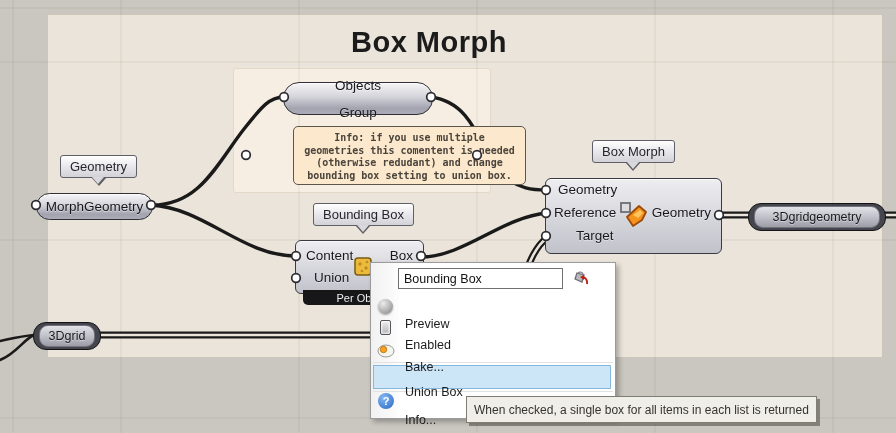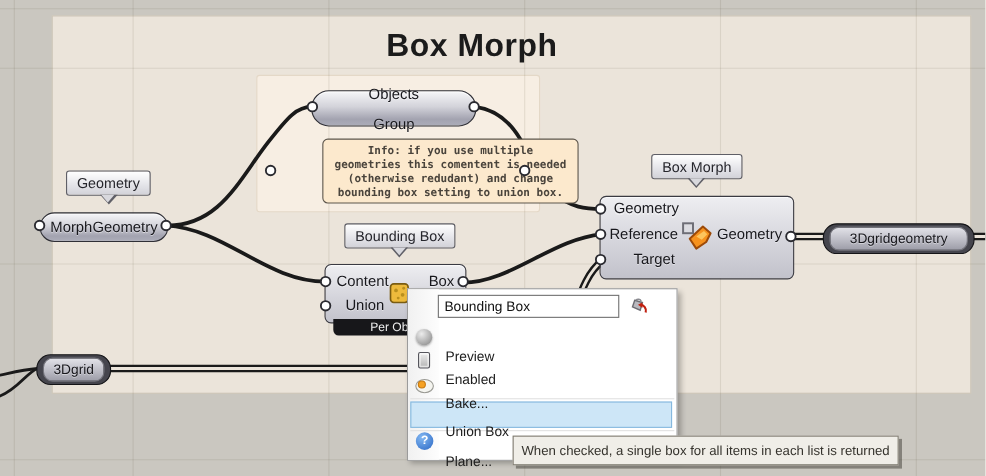--- a/index.html
+++ b/index.html
@@ -246,20 +246,20 @@
       <circle cx="6.5" cy="7.5" r="3.2" fill="#f6a223" stroke="#c87a10" stroke-width="1"></circle>
     </svg>
     <div class="menu-item" style="top:81px;">Bake...</div>
 
     <div class="menu-sep" style="top:99px;"></div>
     <div id="highlight-row"></div>
     <div class="menu-item" style="top:106px;">Union Box</div>
     <div class="menu-sep" style="top:128px;"></div>
 
     <div id="icon-help" class="menu-icon">?</div>
-    <div class="menu-item" style="top:134px;">Plane...</div>
+    <div class="menu-item" style="top:134px;">Info...</div>
   </div>
 
   <div id="tooltip">
     <span>When checked, a single box for all items in each list is returned</span>
   </div>
 
 </div>
 
 </body></html>

